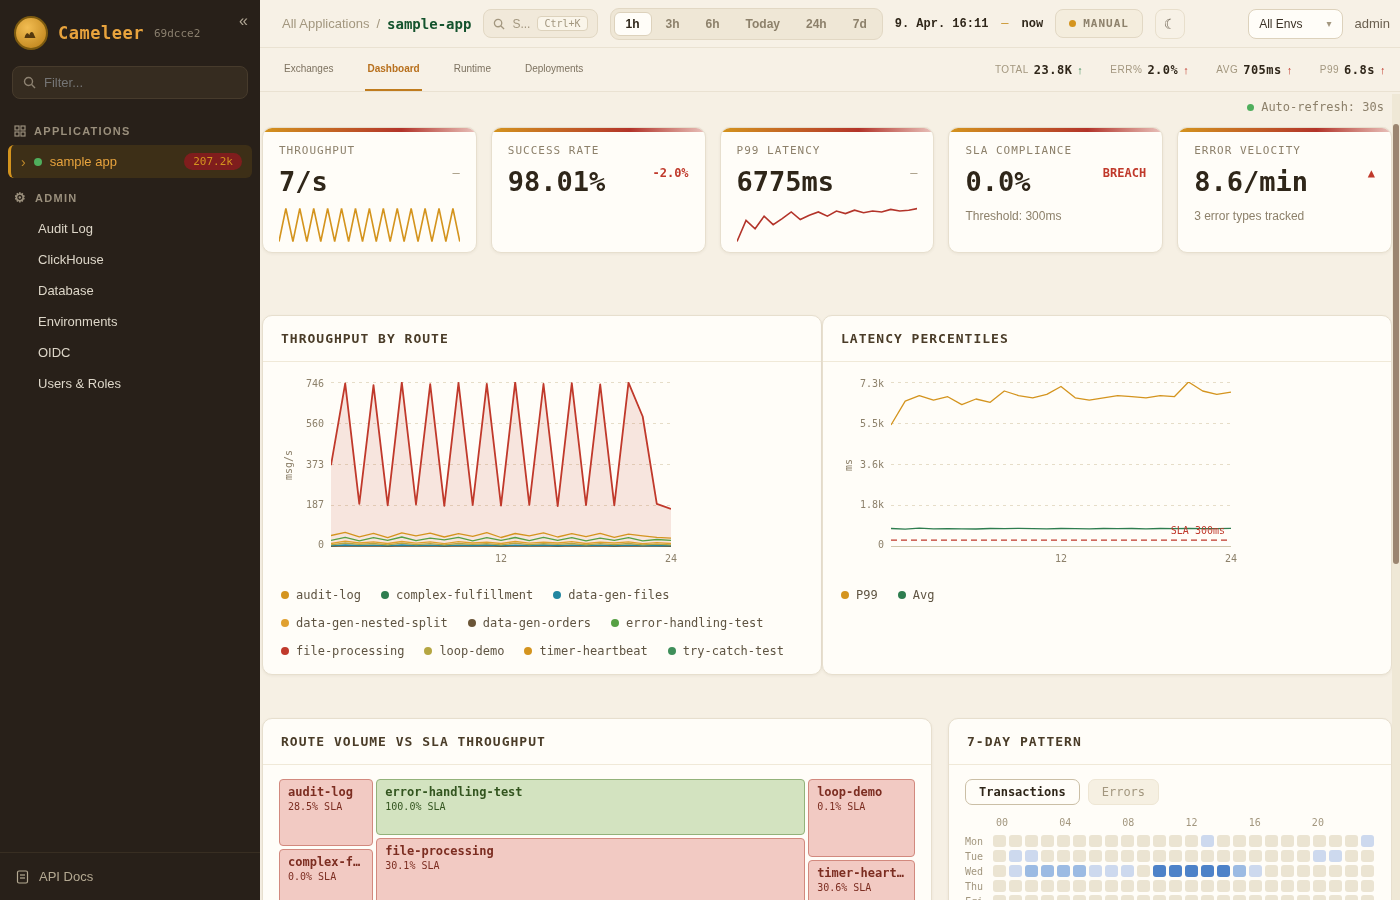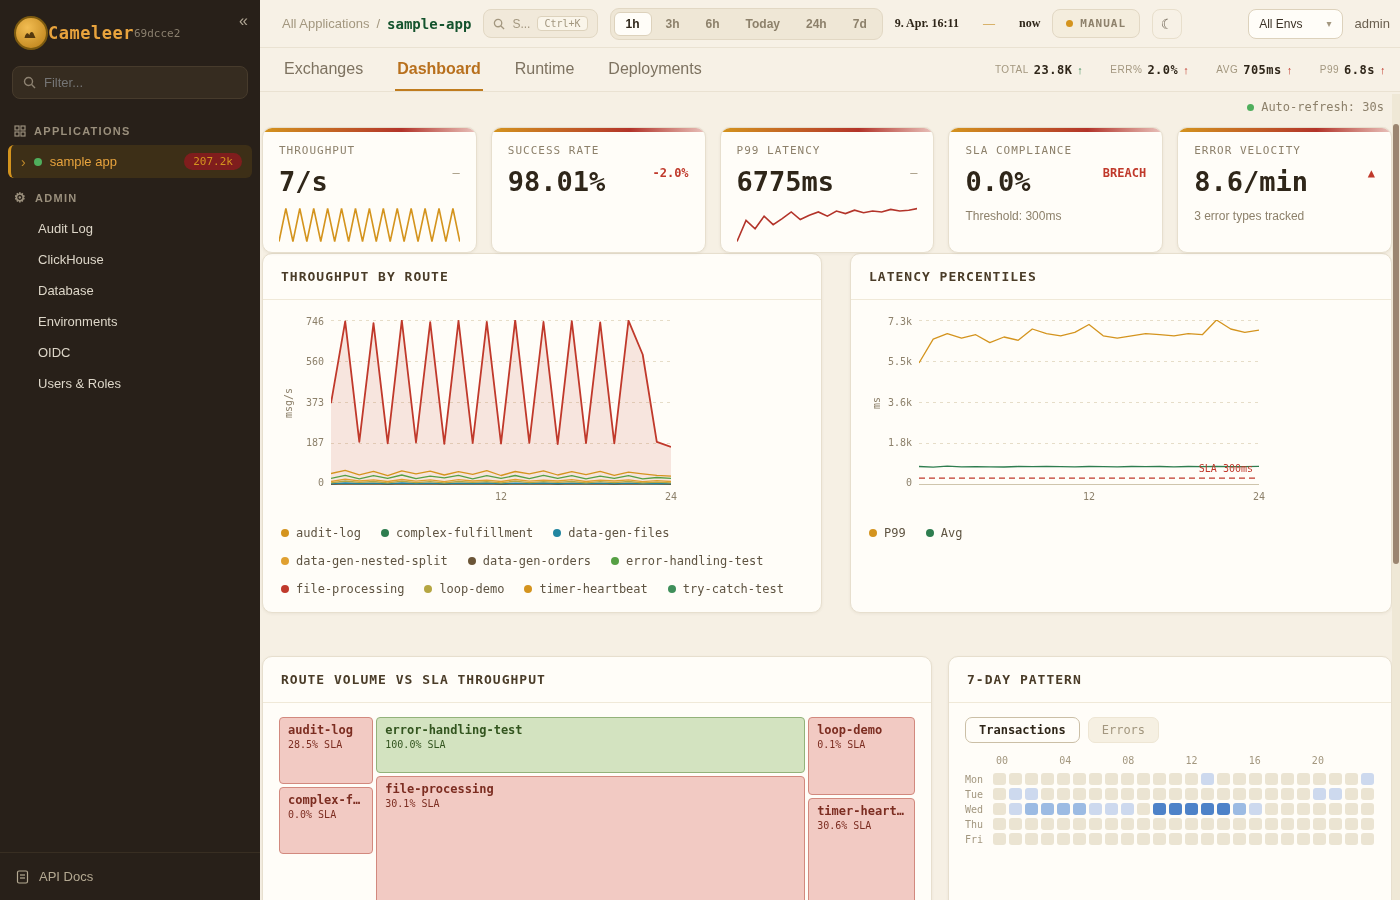--- a/index.html
+++ b/index.html
@@ -2,21 +2,21 @@
 <html><head>
 <meta charset="utf-8">
 <style>
   *{margin:0;padding:0;box-sizing:border-box}
   html,body{width:1400px;height:900px;overflow:hidden}
   body{font-family:"Liberation Sans",sans-serif;background:#f6f0e4;color:#3c3226;display:flex;position:relative}
   .mono{font-family:"DejaVu Sans Mono",monospace}
 
   
   .sidebar{width:260px;min-width:260px;height:900px;background:#282019;color:#cfc7b8;display:flex;flex-direction:column;position:relative}
-  .logo-row{display:flex;align-items:center;padding:16px 14px 12px}
+  .logo-row{display:flex;align-items:center;gap:10px;padding:16px 14px 12px}
   .logo-badge{width:34px;height:34px;border-radius:50%;background:radial-gradient(circle at 38% 32%,#f2bd52,#b97d15);border:2px solid #7c5a10;display:flex;align-items:center;justify-content:center;flex-shrink:0}
   .logo-text{color:#e8a33d;font-weight:bold;font-size:17px;font-family:"DejaVu Sans Mono",monospace;letter-spacing:.5px}
   .logo-version{color:#8a7f6e;font-size:11px;font-family:"DejaVu Sans Mono",monospace}
   .collapse{position:absolute;top:12px;right:12px;color:#b0a694;font-size:16px;cursor:pointer}
   .filter-box{margin:4px 12px 14px;background:#362c20;border:1px solid #473b2c;border-radius:8px;display:flex;align-items:center;gap:8px;padding:8px 10px;color:#8d8271;font-size:13px}
   .filter-box input{background:transparent;border:none;outline:none;color:#b8ad99;font-size:13px;width:100%;font-family:"Liberation Sans",sans-serif}
   .section-label{display:flex;align-items:center;gap:8px;padding:12px 14px 8px;color:#9a8f7c;font-size:11px;letter-spacing:1.3px;font-weight:bold}
   .section-label svg,.section-label .gchar{color:#9a8f7c}
   .app-item{display:flex;align-items:center;gap:8px;margin:0 8px;padding:8px 10px;background:#3d2f17;border-left:3px solid #d4941e;border-radius:6px;color:#e8a33d;font-size:13px;cursor:pointer}
   .chev{color:#c08a2a;font-size:14px}
@@ -28,31 +28,31 @@
   
   .main{flex:1;display:flex;flex-direction:column;height:900px;overflow:hidden;min-width:0}
   .topbar{height:48px;display:flex;align-items:center;gap:12px;padding:0 8px 0 22px;background:#f7f1e6;border-bottom:1px solid #eae2d2;flex-shrink:0;white-space:nowrap}
   .breadcrumb{font-size:13px;color:#a3977f;display:flex;gap:7px;align-items:center}
   .breadcrumb .current{color:#14532d;font-weight:bold;font-family:"DejaVu Sans Mono",monospace;font-size:14px}
   .searchbox{display:flex;align-items:center;gap:7px;background:#f1e9da;border:1px solid #e2d8c4;border-radius:8px;padding:6px 9px;color:#a3977f;font-size:12px;cursor:pointer}
   .searchbox kbd{background:#faf5ea;border:1px solid #ddd2bc;border-radius:4px;padding:1px 6px;font-size:10px;color:#a3977f;font-family:"DejaVu Sans Mono",monospace}
   .time-group{display:flex;background:#efe7d6;border:1px solid #e2d8c4;border-radius:9px;padding:3px;gap:2px}
   .trange{border:1px solid transparent;background:transparent;padding:4px 11px;font-size:12px;color:#8d816b;border-radius:6px;cursor:pointer;font-weight:bold;font-family:"Liberation Sans",sans-serif}
   .trange.active{background:#fffdf8;border-color:#ddd2bc;color:#2f2619}
-  .date-range{font-family:Liberation Serif, serif;font-size:12px;font-weight:bold;color:#2f2619;display:flex;gap:24px;align-items:center}
+  .date-range{font-family:Liberation Mono, monospace;font-size:12px;font-weight:bold;color:#2f2619;display:flex;gap:13px;align-items:center}
   .date-range .sep{color:#c9932b;font-weight:normal}
   .manual-btn{display:flex;align-items:center;gap:7px;border:1px solid #e2d8c4;background:#f4eddd;border-radius:8px;padding:7px 13px;color:#8d816b;font-size:11px;letter-spacing:1px;font-family:"DejaVu Sans Mono",monospace;font-weight:bold;cursor:pointer}
   .manual-dot{width:7px;height:7px;background:#d4941e;border-radius:50%}
   .moon-btn{width:30px;height:30px;border:1px solid #e8dfcc;background:#f7f1e6;border-radius:8px;display:flex;align-items:center;justify-content:center;color:#6b6050;font-size:14px;cursor:pointer;flex-shrink:0}
   .env-select{display:flex;align-items:center;gap:24px;background:#fffdf8;border:1px solid #ddd2bc;border-radius:8px;padding:7px 10px;font-size:12px;color:#3c3226;cursor:pointer;margin-left:auto}
   .env-select .caret{color:#a3977f;font-size:10px}
   .user{font-size:13px;color:#6b6050;padding-right:2px}
 
   .tabbar{height:44px;display:flex;align-items:stretch;padding:0 14px 0 22px;background:#f7f1e6;border-bottom:1px solid #eae2d2;gap:30px;flex-shrink:0}
-  .tab{display:flex;align-items:center;font-size:16px;color:#7d7260;cursor:pointer;border-bottom:2px solid transparent;padding:0 2px}
+  .tab{display:flex;align-items:center;font-size:10px;color:#7d7260;cursor:pointer;border-bottom:2px solid transparent;padding:0 2px}
   .tab.active{color:#b8701d;border-bottom-color:#c07c1e;font-weight:bold}
   .stats{margin-left:auto;display:flex;gap:27px;align-items:center}
   .stat{font-size:10px;color:#a3977f;display:flex;gap:5px;align-items:center;letter-spacing:.5px}
   .stat b{font-family:"DejaVu Sans Mono",monospace;font-size:12px;color:#2f2619}
   .stat .arrow{font-size:11px}
   .arrow.good{color:#3f8f5a}.arrow.bad{color:#c0392b}
 
   .autorow{height:30px;display:flex;align-items:center;justify-content:flex-end;padding:0 16px;color:#8d816b;font-size:12px;font-family:"DejaVu Sans Mono",monospace;gap:7px;flex-shrink:0}
 
   .content{flex:1;overflow:hidden;padding:5px 8px 0 2px;position:relative}
@@ -64,21 +64,21 @@
   .kpi-label{font-size:11px;letter-spacing:1px;color:#8d816b;font-family:"DejaVu Sans Mono",monospace;margin-bottom:9px}
   .kpi-value-row{display:flex;justify-content:space-between;}
   .kpi-value{font-size:27px;font-weight:bold;font-family:"DejaVu Sans Mono",monospace;color:#2f2619}
   .kpi-delta{font-size:12px;font-family:"DejaVu Sans Mono",monospace}
   .kpi-delta.neutral{color:#a3977f}
   .kpi-delta.bad{color:#c0392b;font-weight:bold}
   .kpi-sub{font-size:12px;color:#8d816b;margin-top:12px}
   .kpi-spark{position:absolute;left:16px;right:16px;bottom:8px;height:38px}
 
   
-  .charts-row{display:flex;gap:28px;}
+  .charts-row{display:flex;gap:0;margin-top:62px}
   .bottom-row{display:flex;gap:16px;margin-top:43px}
   .panel{background:#fffdf8;border:1px solid #e7dfce;border-radius:10px;box-shadow:0 1px 3px rgba(90,70,40,.07);overflow:hidden}
   .panel-title{font-family:"DejaVu Sans Mono",monospace;font-weight:bold;font-size:13px;letter-spacing:1px;color:#4a3c28;padding:15px 18px;border-bottom:1px solid #f0e9d8}
   #panel-throughput{width:560px;min-height:355px}
   #panel-latency{flex:1;min-height:355px}
   #panel-treemap{width:670px;height:420px}
   #panel-heatmap{flex:1;height:420px}
 
   .chart-body{padding:20px 18px 4px}
   .chart-flex{display:flex;align-items:stretch}

